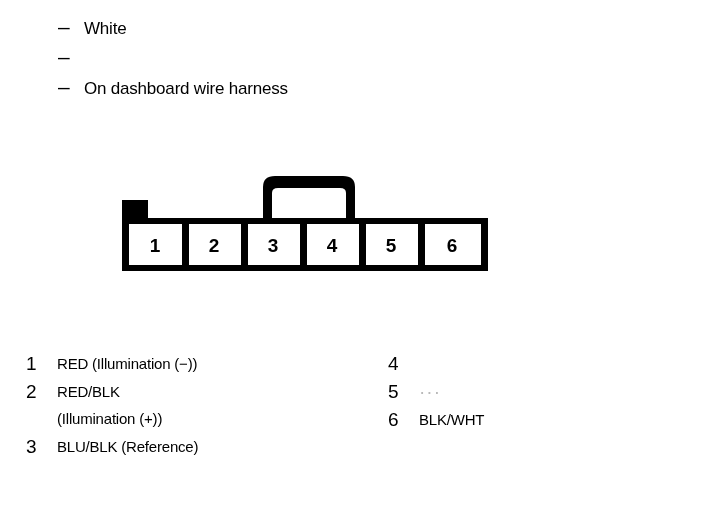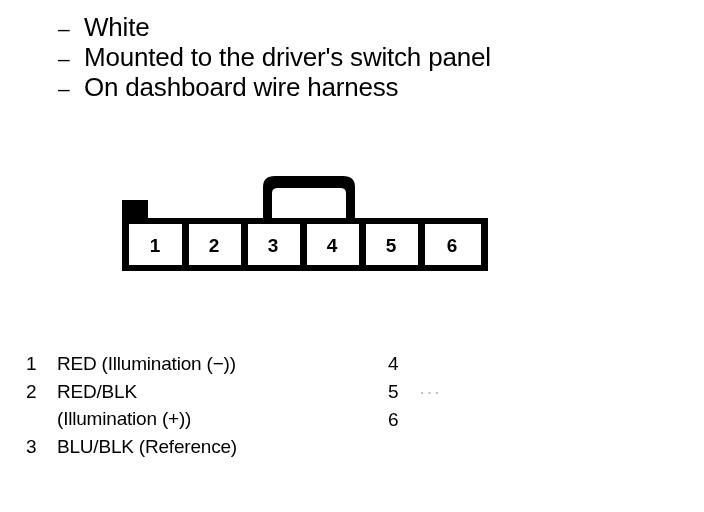--- a/index.html
+++ b/index.html
@@ -30,21 +30,21 @@
     height: 30px;
   }
   .desc-dash {
     width: 26px;
     flex: 0 0 26px;
     font-size: 21px;
     line-height: 30px;
     letter-spacing: -0.5px;
   }
   .desc-text {
-    font-size: 26px;
+    font-size: 17px;
     line-height: 30px;
     letter-spacing: -0.2px;
     white-space: nowrap;
   }
 
   
   #connector-figure {
     position: absolute;
     left: 108px;
     top: 163px;
@@ -82,21 +82,21 @@
     margin-bottom: 1px;
   }
   .pin-num {
     flex: 0 0 31px;
     width: 31px;
     font-size: 19px;
     line-height: 27px;
     letter-spacing: -0.2px;
   }
   .pin-desc {
-    font-size: 19px;
+    font-size: 15px;
     line-height: 27px;
     letter-spacing: -0.2px;
     white-space: nowrap;
   }
   .pin-desc .cont-line {
     display: block;
   }
   .pin-blank {
     font-size: 19px;
     line-height: 27px;
@@ -109,21 +109,20 @@
 
 <div id="desc-list">
 
   <div class="desc-row">
     <span class="desc-dash">–</span>
     <span class="desc-text">White</span>
   </div>
 
   <div class="desc-row">
     <span class="desc-dash">–</span>
-    <span class="desc-text">Mounted to the driver's switch panel</span>
   </div>
 
   <div class="desc-row">
     <span class="desc-dash">–</span>
     <span class="desc-text">On dashboard wire harness</span>
   </div>
 
 </div>
 
 <div id="connector-figure">
@@ -202,18 +201,19 @@
     </div>
 
     <div class="pin-row">
       <span class="pin-num">5</span>
       <span class="pin-blank">···</span>
     </div>
 
     <div class="pin-row">
       <span class="pin-num">6</span>
       <span class="pin-desc">
+        <span class="cont-line">BLK/WHT</span>
       </span>
     </div>
 
   </div>
 
 </div>
 
 </body></html>

